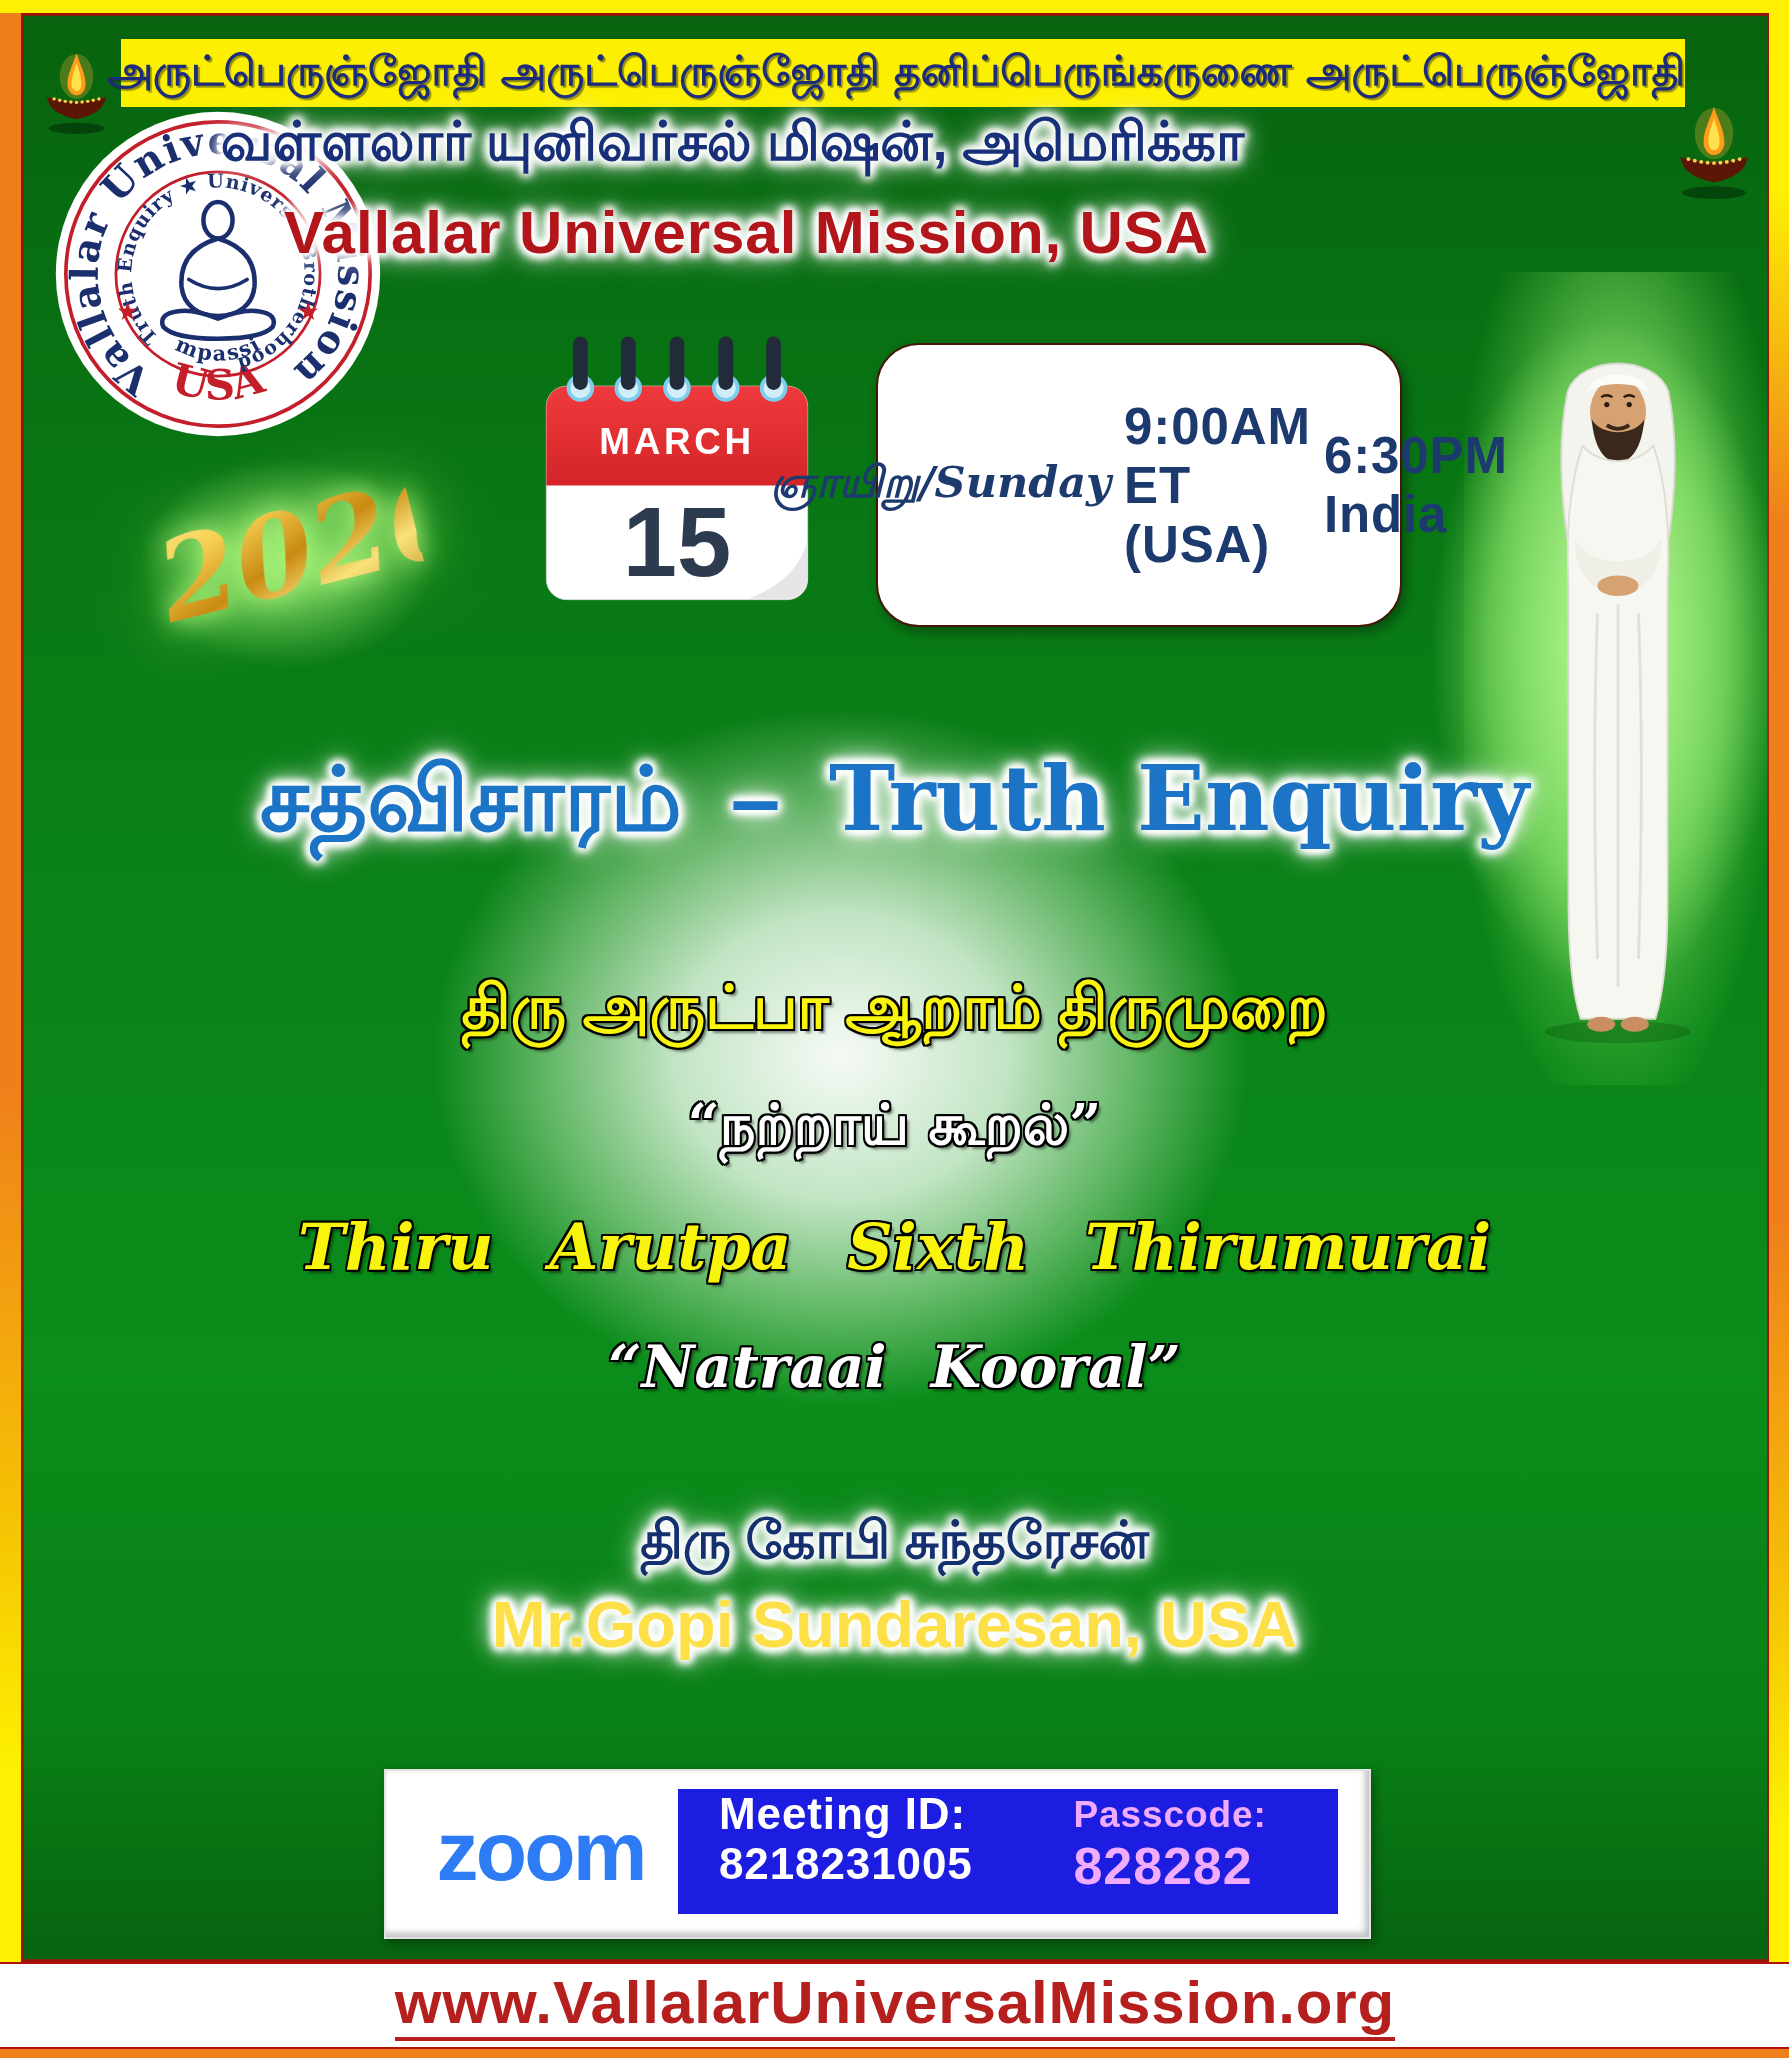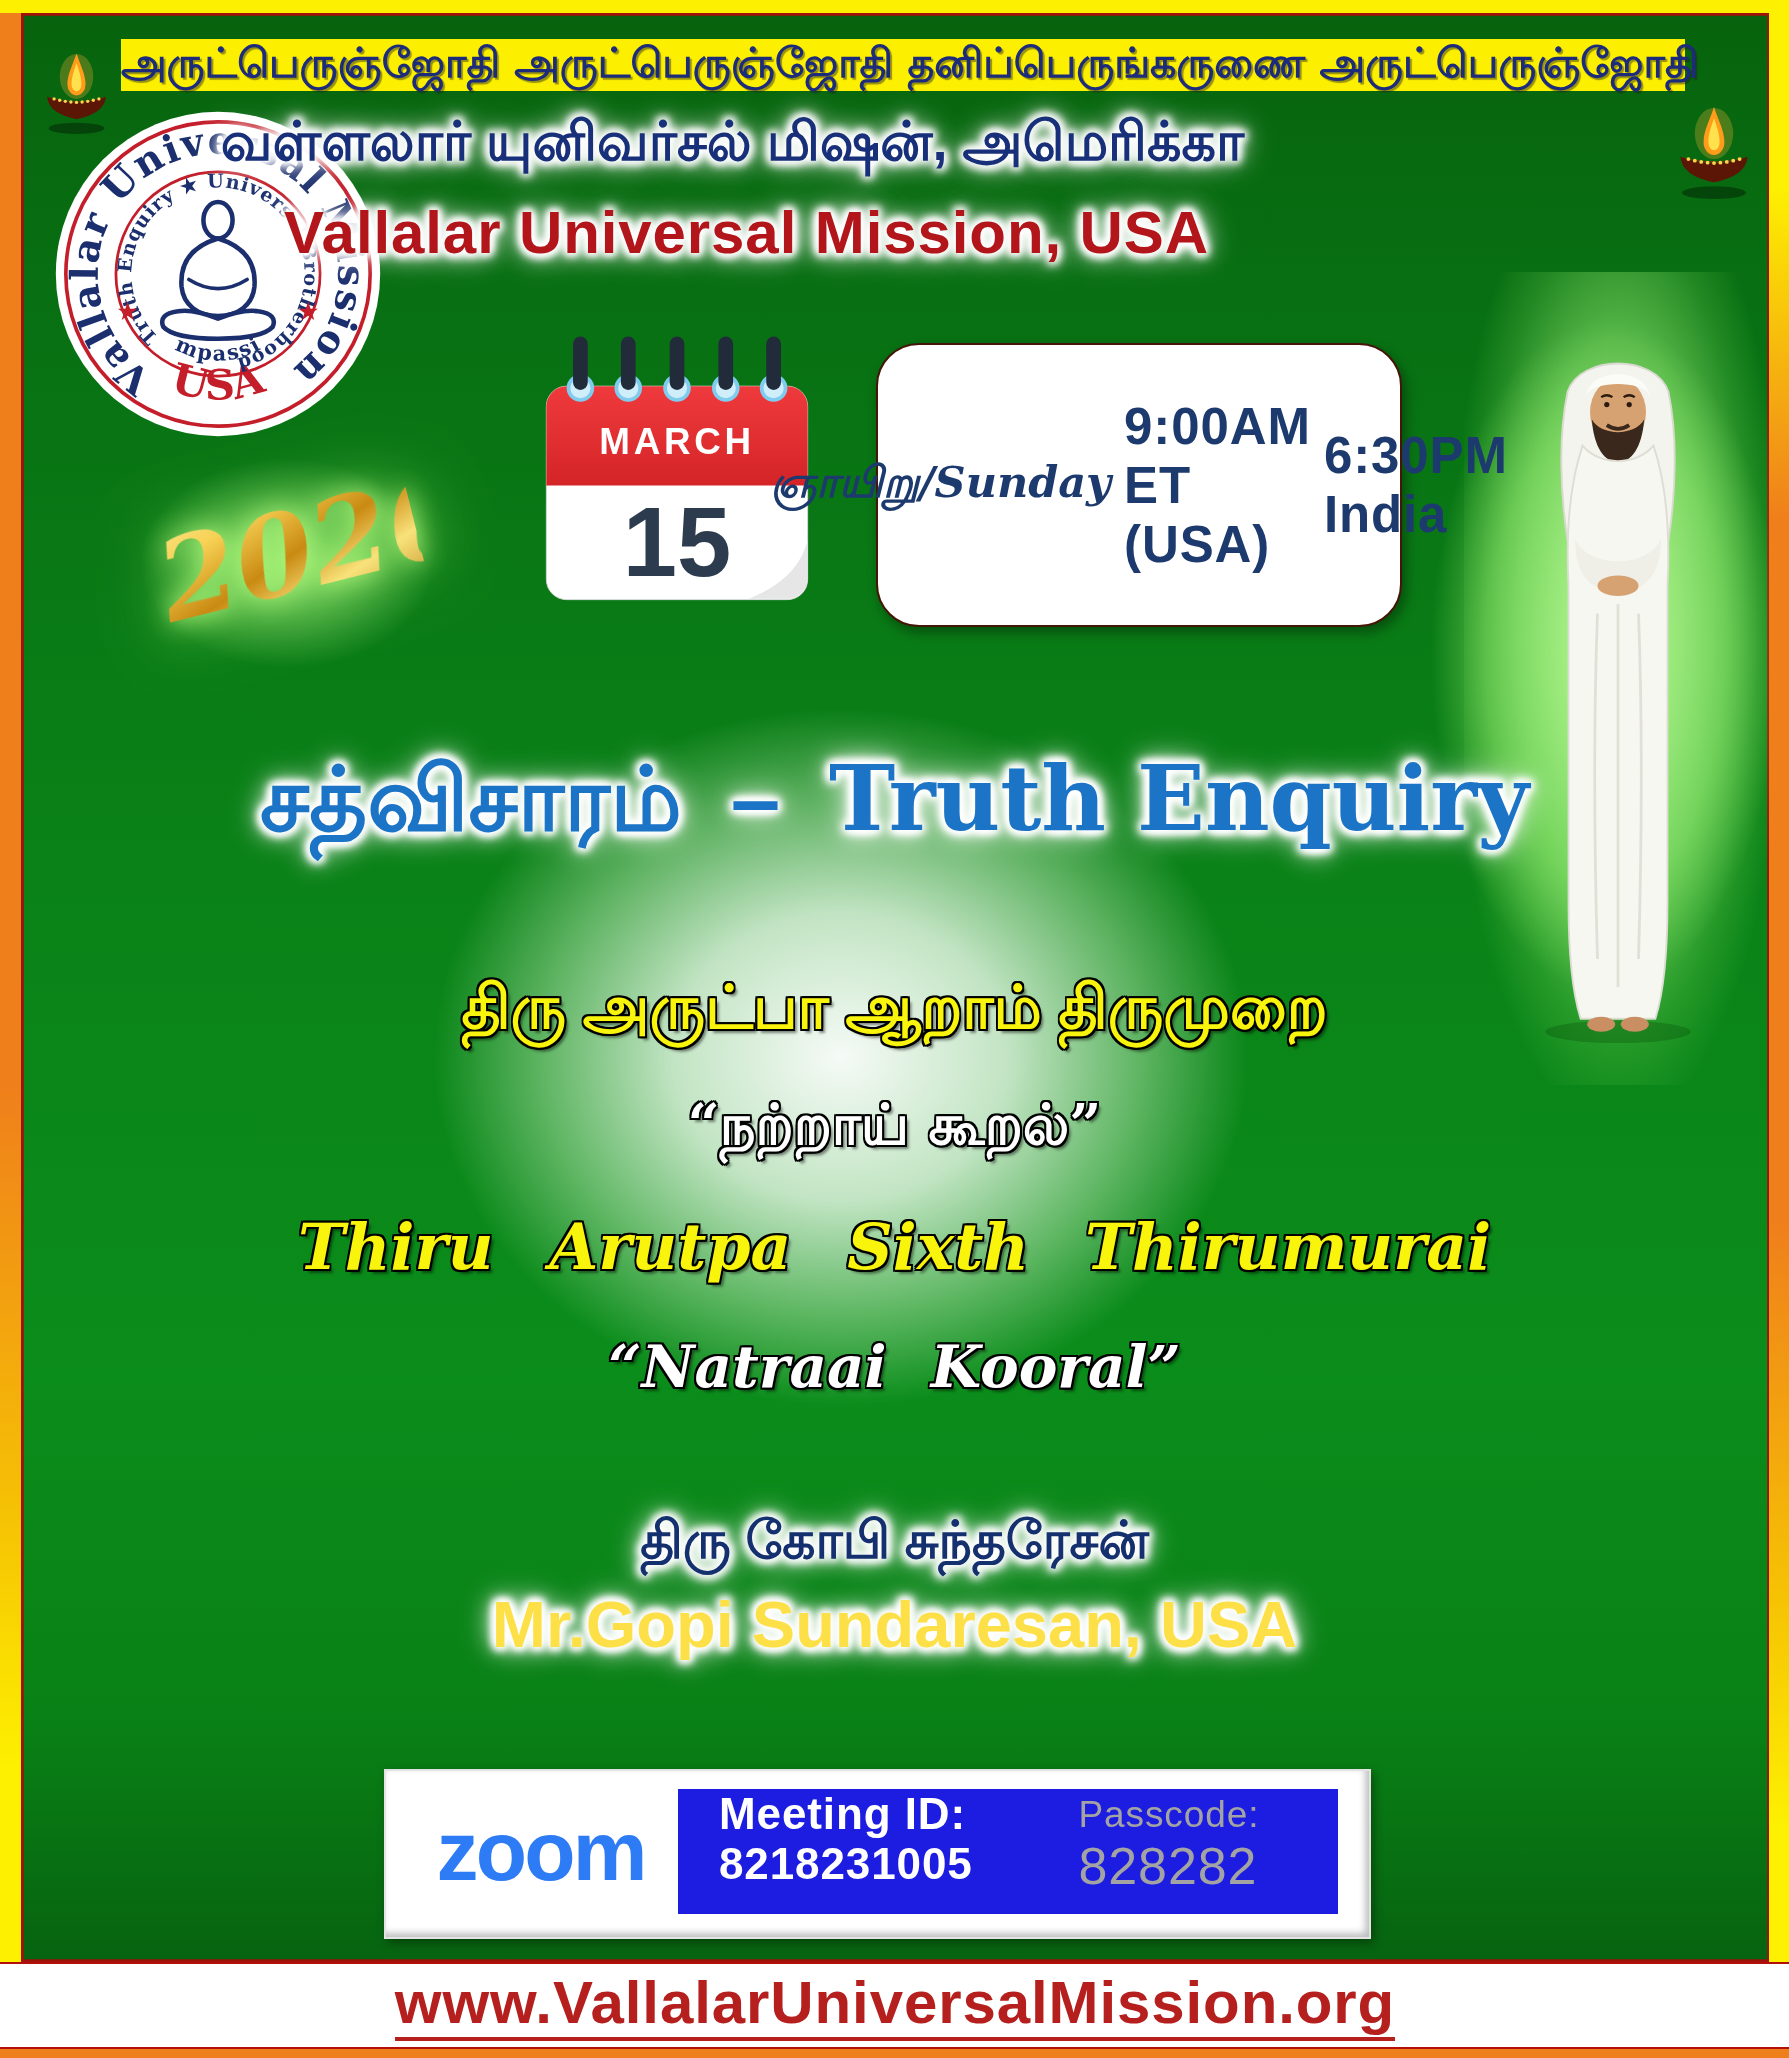--- a/index.html
+++ b/index.html
@@ -14,22 +14,22 @@
       radial-gradient(ellipse 219px 420px at 1585px 643px, rgba(170,242,135,.92) 0%, rgba(140,232,105,.50) 55%, rgba(140,232,105,0) 80%),
       radial-gradient(ellipse 196px 140px at 266px 550px, rgba(170,242,130,.75) 0%, rgba(170,242,130,0) 75%),
       linear-gradient(180deg,#07630d 0%, #087113 16%, #0a8117 42%, #0b8d1b 70%, #098015 88%, #076310 100%);}
   .frame-top{left:0;top:0;width:1790px;height:13px;background:#fdf000;z-index:6;}
   .frame-left{left:0;top:13px;width:20.5px;height:1949px;z-index:6;
     background:linear-gradient(180deg,#ef7f1b 0%,#ef7f1b 55%,#f6c503 78%,#fdf000 90%);}
   .frame-right{left:1769px;top:13px;width:20.5px;height:1949px;z-index:6;
     background:linear-gradient(180deg,#fdf000 0%,#fdf000 9%,#ef7f1b 26%,#ef7f1b 62%,#f6c503 82%,#fdf000 93%);}
   .frame-bottom{left:0;top:2045px;width:1790px;height:13px;background:#ef7f1b;z-index:6;}
   
-  .band{left:121px;top:39px;width:1564px;height:52px;background:#fcf000;z-index:3;
-        display:flex;align-items:center;justify-content:flex-start;}
+  .band{left:121px;top:39px;width:1564px;height:68px;background:#fcf000;z-index:3;
+        display:flex;align-items:center;justify-content:flex-end;}
   .band-text{font-family:"DejaVu Serif",serif;font-weight:bold;font-size:41px;color:#1c2b7a;
         text-shadow:1.9px 1.9px 0.9px rgba(30,30,30,.45);white-space:nowrap;}
   
   .glow-w{text-shadow:0 0 7.5px #fff,0 0 15px #fff,0 0 24px #fff,0 0 35px #fff,
           2.8px 2.8px 8.4px #fff,-2.8px -2.8px 8.4px #fff,2.8px -2.8px 8.4px #fff,-2.8px 2.8px 8.4px #fff;}
   .outline-b{text-shadow:1.9px 0 0 #000,-1.9px 0 0 #000,0 1.9px 0 #000,0 -1.9px 0 #000,
           1.9px 1.9px 0 #000,-1.9px -1.9px 0 #000,1.9px -1.9px 0 #000,-1.9px 1.9px 0 #000,3.7px 3.7px 2.8px rgba(0,0,0,.45);}
   .ctr{text-align:center;}
   .title-ta{left:117px;top:110px;width:1231px;font-size:54px;font-weight:bold;color:#18307a;z-index:3;}
   .title-en{left:131px;top:198px;width:1231px;font-size:60px;font-weight:800;color:#b2151a;z-index:3;letter-spacing:0.9px;}
@@ -54,21 +54,21 @@
   .speaker-ta{left:37px;top:1510px;width:1715px;font-size:52px;font-weight:bold;color:#14306e;z-index:3;}
   .speaker-en{left:37px;top:1587px;width:1715px;font-size:65px;font-weight:bold;color:#fde047;z-index:3;}
   
   .zoom-panel{left:384px;top:1769px;width:975px;height:166px;background:#fff;z-index:3;
         border:2.8px solid #e3e3e3;box-shadow:inset -3.7px -3.7px 7.5px #bdbdbd, inset 3.7px 3.7px 7.5px #fff, 2.8px 3.7px 9.3px rgba(0,0,0,.35);padding-left:8px;}
   .zoom-word{position:absolute;left:17px;top:0;width:275px;height:160px;display:flex;align-items:center;justify-content:center;
         font-size:84px;font-weight:800;letter-spacing:-2.8px;color:#2e7cf5;}
   .meet-box{position:absolute;left:292px;top:17.7px;width:660px;height:125px;background:#1d1de2;
         display:flex;flex-direction:row;justify-content:center;padding-left:41px;box-sizing:border-box;}
   .meet-l1{font-size:44px;font-weight:bold;color:#fff;letter-spacing:0.9px;}
-  .meet-l2{font-size:37px;font-weight:normal;color:#a3a3a3;margin-top:5.6px;letter-spacing:0.9px;}
+  .meet-l2{font-size:37px;font-weight:bold;color:#f0abfc;margin-top:5.6px;letter-spacing:0.9px;}
   .meet-l2 .big{font-size:52px;}
   
   .footer-band{left:0;top:1962px;width:1790px;height:83px;background:#fff;z-index:7;
         border-top:2.8px solid #b30f0b;border-bottom:2.8px solid #b30f0b;display:flex;align-items:center;justify-content:center;}
   .footer-url{font-size:60px;font-weight:600;color:#b5201e;letter-spacing:0.9px;
         border-bottom:4.7px solid #b5201e;padding-bottom:3px;line-height:1.05;}
   
   .figure-wrap{left:1464px;top:272px;width:308px;height:813px;z-index:2;
         background:radial-gradient(ellipse at 50% 44%, rgba(185,248,150,.95) 0%, rgba(150,238,115,.55) 45%, rgba(130,225,95,.22) 64%, rgba(130,225,95,0) 78%);}
   svg text{font-family:"DejaVu Serif",serif;}

